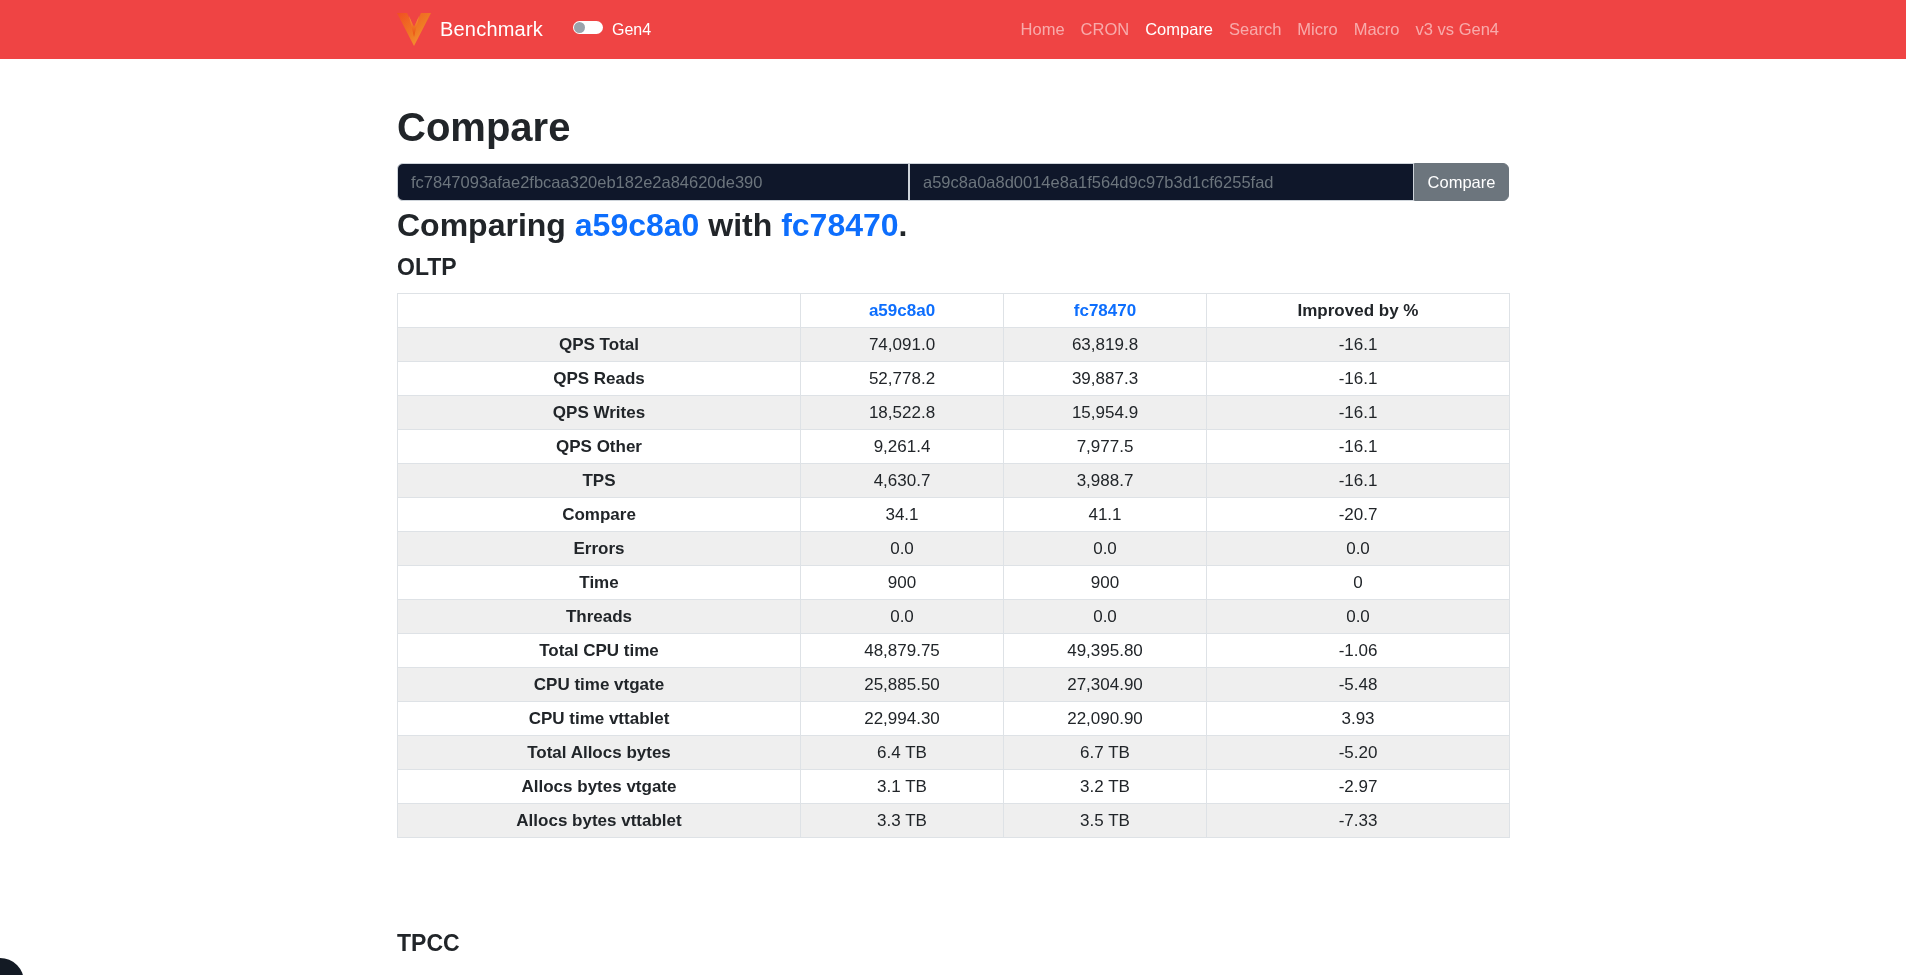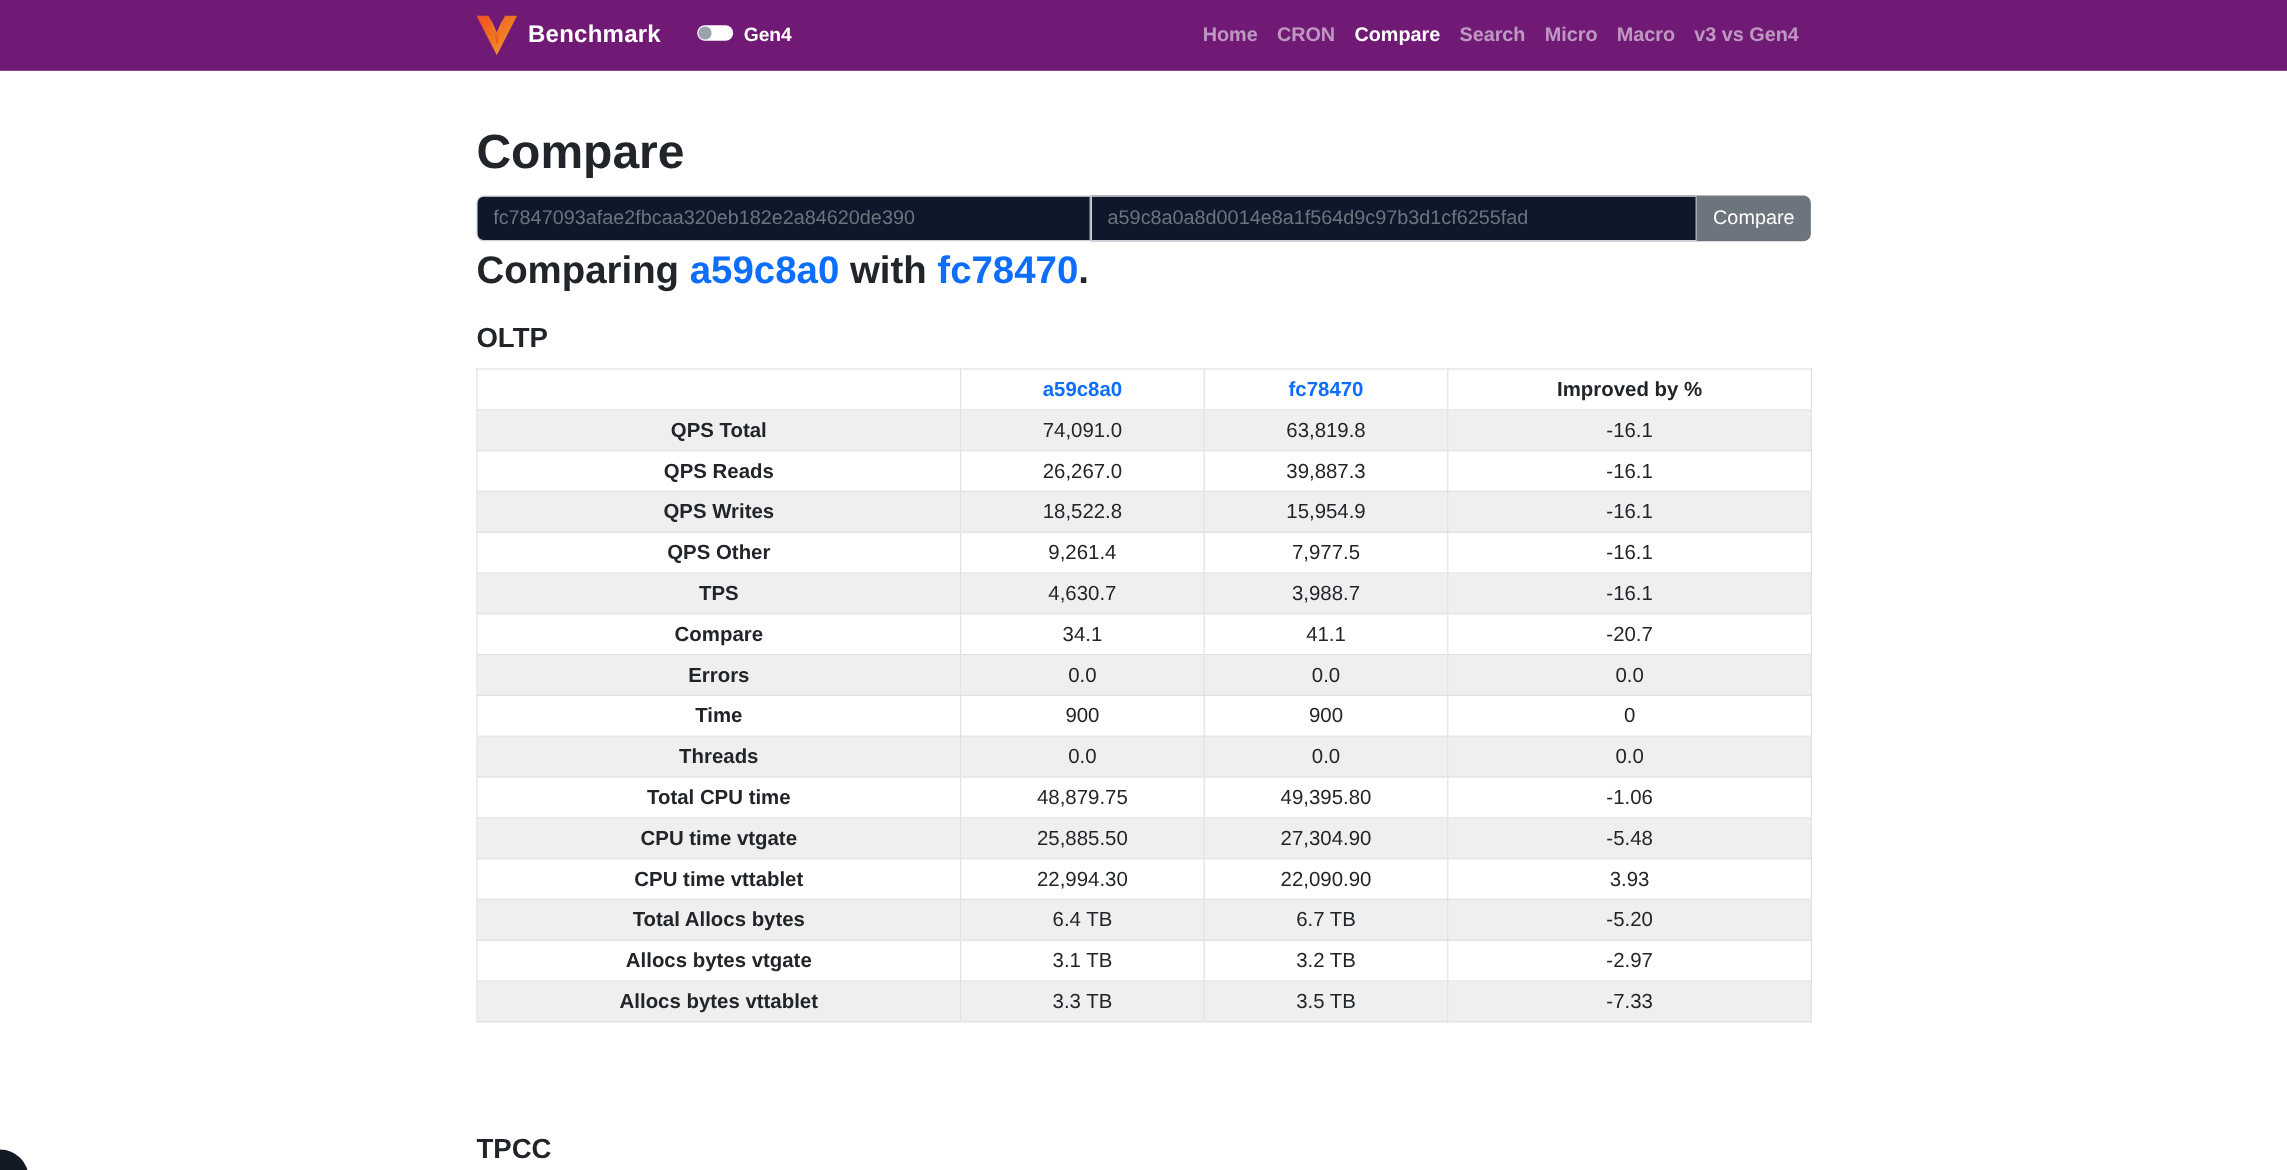--- a/index.html
+++ b/index.html
@@ -8,23 +8,22 @@
     overflow: hidden;
     background: #ffffff;
     font-family: "Liberation Sans", "DejaVu Sans", sans-serif;
     color: #212529;
   }
   .container { width: 1112px; margin: 0 auto; position: relative; }
 
   
   .navbar {
     height: 59px;
-    background: #701a75;
+    background: #ef4444;
     width: 100%;
-    font-weight: bold;
   }
   .navbar .container {
     height: 59px;
     display: flex;
     align-items: center;
   }
   .brand {
     display: flex;
     align-items: center;
     gap: 9px;
@@ -122,21 +121,21 @@
     font-weight: 700;
     line-height: 35px;
     color: #212529;
   }
   .comparing-line a {
     color: #0d6efd;
     text-decoration: none;
     cursor: pointer;
   }
   .section-title {
-    margin-top: 25px;
+    margin-top: 11px;
     font-size: 23px;
     font-weight: 700;
     color: #212529;
   }
   .tpcc-title { margin-top: 92px; }
 
   
   table.compare-table {
     margin-top: 12px;
     width: 1112px;
@@ -255,21 +254,21 @@
     </thead>
     <tbody id="oltp-tbody">
         <tr>
           <th>QPS Total</th>
           <td>74,091.0</td>
           <td>63,819.8</td>
           <td>-16.1</td>
         </tr>
         <tr>
           <th>QPS Reads</th>
-          <td>26,267.0</td>
+          <td>52,778.2</td>
           <td>39,887.3</td>
           <td>-16.1</td>
         </tr>
         <tr>
           <th>QPS Writes</th>
           <td>18,522.8</td>
           <td>15,954.9</td>
           <td>-16.1</td>
         </tr>
         <tr>

